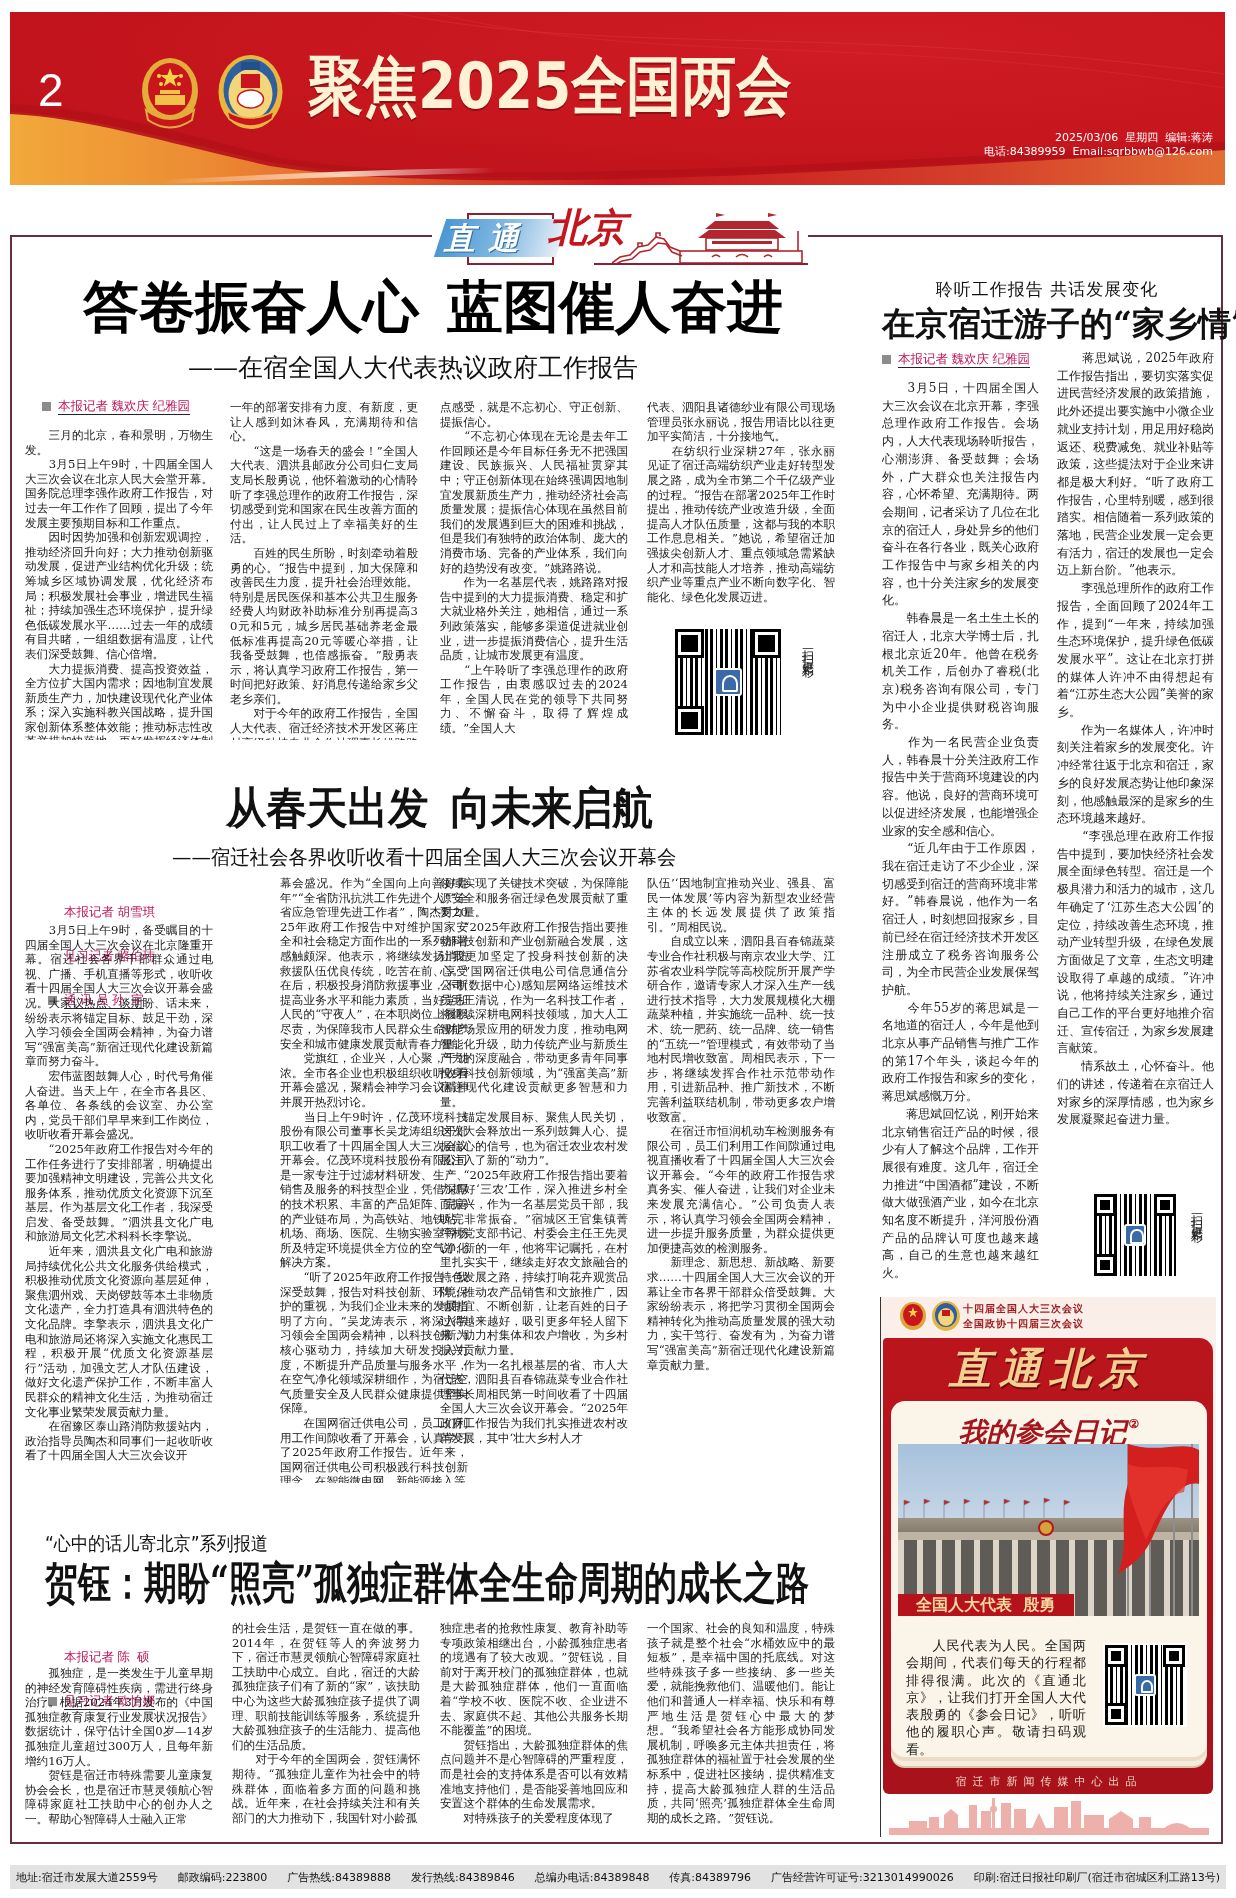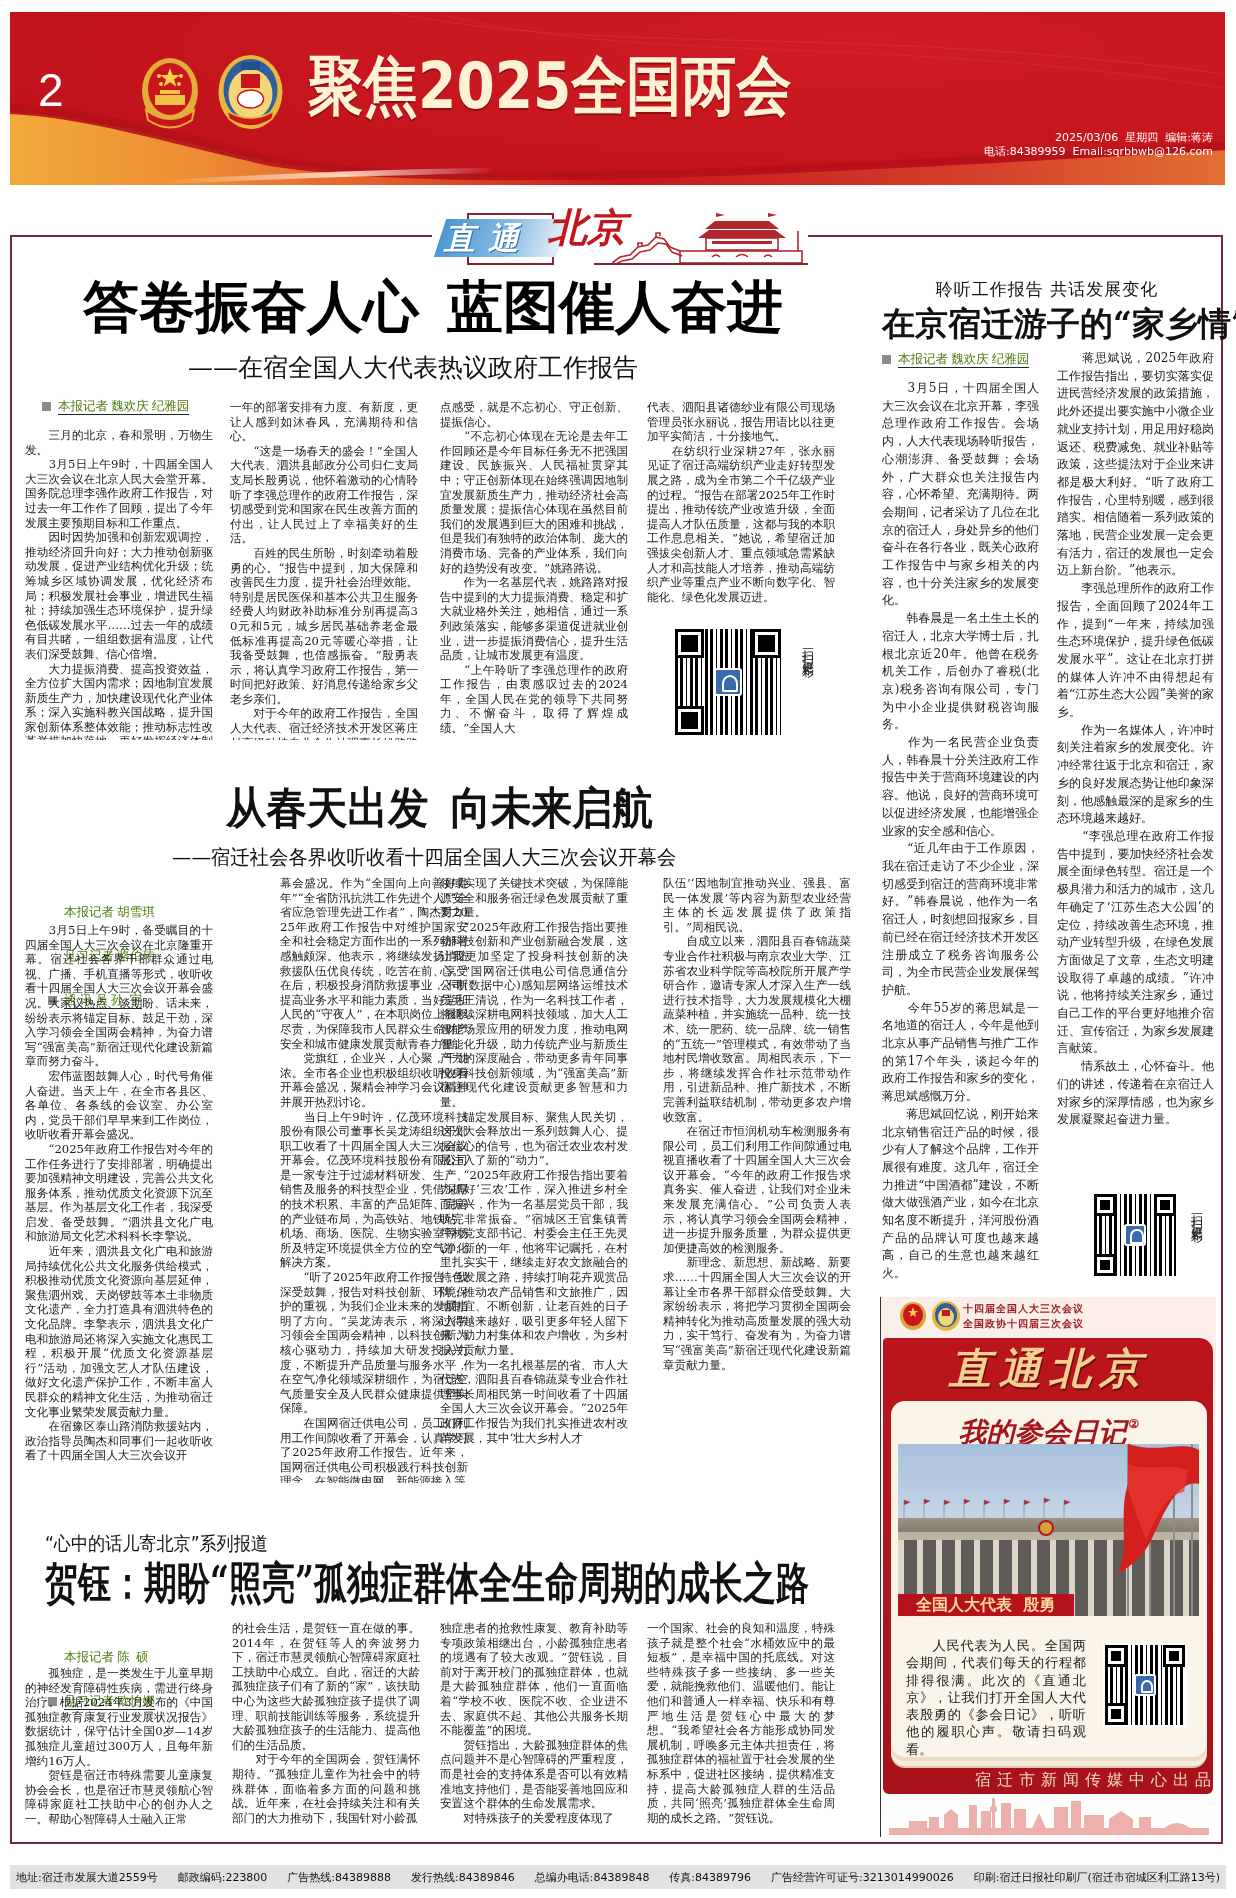--- a/index.html
+++ b/index.html
@@ -36,21 +36,21 @@
 .bn-zhi{left:12px}
 .bn-tong{left:56px}
 .bn-bj{left:116px;top:4px;font-size:39px;line-height:38px;font-weight:bold;font-style:italic;color:#c3161f;white-space:nowrap}
 .bn-svg{left:180px;top:8px}
 .bn-line{left:162px;top:58px;width:214px;height:2px;background:#8a2234}
 
 
 .h-main{left:83px;top:276px;white-space:nowrap;font-family:"DejaVu Sans",sans-serif;font-weight:900;font-size:56px;line-height:62px;color:#000}
 .h-main .gap{display:inline-block;width:28px}
 .sub-main{left:188px;top:354px;font-family:"DejaVu Serif",serif;font-size:25px;line-height:28px;white-space:nowrap;color:#111}
-.byline{font-family:Liberation Serif, serif;font-size:12.5px;line-height:14.6px;white-space:pre;color:#4d7c0f}
+.byline{font-family:Liberation Sans, sans-serif;font-size:12.5px;line-height:14.6px;white-space:pre;color:#be185d}
 .sq{display:inline-block;width:9px;height:9px;background:#8c8c8c;margin-right:7px;vertical-align:-1px}
 .ul{border-bottom:1px solid #222;padding-bottom:1px}
 
 .sb-kicker{left:880px;top:279px;width:334px;text-align:center;font-family:"DejaVu Sans",sans-serif;font-size:17px;line-height:20px;letter-spacing:1px;white-space:nowrap}
 .sb-title{left:882px;top:305px;font-family:"DejaVu Serif",serif;font-weight:900;font-size:33px;line-height:38px;white-space:nowrap}
 
 .h2-title{left:226px;top:784px;white-space:nowrap}
 .h2-title .in{display:inline-block;font-family:"DejaVu Serif",serif;font-weight:900;font-size:44px;line-height:48px;transform:scaleX(.92);transform-origin:0 0}
 .h2-title .gap{display:inline-block;width:24px}
 .h2-sub{left:172px;top:845px;white-space:nowrap}
@@ -97,21 +97,21 @@
 .ad-photo{left:7px;top:43px;width:301px;height:172px;overflow:hidden;background:linear-gradient(180deg,#a7c1dc 0%,#c6d6e6 45%,#d9e1ea 60%)}
 .ph-bld{left:0;top:74px;width:301px;height:98px;background:#bdb4a4}
 .ph-corn{left:0;top:74px;width:301px;height:14px;background:linear-gradient(180deg,#9c9384,#867d70)}
 .ph-cols{left:0;top:96px;width:301px;height:76px;background:repeating-linear-gradient(90deg,#ddd6c8 0 6px,#5f5b57 6px 19px)}
 .ph-em{left:140px;top:76px;width:16px;height:16px;border-radius:50%;background:#d6a23a;border:2px solid #b01a1f}
 .ph-flags{left:0;top:52px}
 .ph-bigflag{left:190px;top:0}
 .ad-cap{left:0;bottom:0;width:176px;height:22px;background:#b5121b;color:#f6d7a0;font-family:"DejaVu Serif",serif;font-weight:bold;font-size:16px;line-height:22px;padding-left:18px;white-space:pre}
 .ad-body{left:15px;top:236px;width:180px;font-family:"DejaVu Serif",serif;font-size:13.2px;line-height:17.3px;text-align:justify;text-indent:2em;word-break:break-all;color:#222}
 .ad-qr{left:212px;top:242px;width:84px;height:84px}
-.ad-prod{left:0;top:476px;width:336px;text-align:right;font-family:Liberation Mono, monospace;font-size:16px;line-height:16px;letter-spacing:6px;color:#f3d6c8;white-space:nowrap}
+.ad-prod{left:0;top:476px;width:336px;text-align:center;font-family:Liberation Sans, sans-serif;font-size:11px;line-height:16px;letter-spacing:6px;color:#f3d6c8;white-space:nowrap}
 .ad-sky{left:8px;top:500px}
 
 
 .footer{left:10px;top:1865px;width:1216px;height:21px;background:#e2e2e2;display:flex;justify-content:space-between;align-items:center;
   padding:12px 6px;font-family:"DejaVu Sans",sans-serif;font-size:11px;white-space:nowrap;color:#111}
 </style>
 </head>
 <body>
 
 <div class="abs masthead">
@@ -270,21 +270,21 @@
 <div class="col" style="left:232px;top:876px;height:607px;margin-left:48px;">幕会盛况。作为“全国向上向善好青年”“全省防汛抗洪工作先进个人”“全省应急管理先进工作者”，陶杰对2025年政府工作报告中对维护国家安全和社会稳定方面作出的一系列部署感触颇深。他表示，将继续发扬消防救援队伍优良传统，吃苦在前、享受在后，积极投身消防救援事业，不断提高业务水平和能力素质，当好党和人民的“守夜人”，在本职岗位上履职尽责，为保障我市人民群众生命财产安全和城市健康发展贡献青春力量。
 　　党旗红，企业兴，人心聚，干劲浓。全市各企业也积极组织收听收看开幕会盛况，聚精会神学习会议精神并展开热烈讨论。
 　　当日上午9时许，亿茂环境科技股份有限公司董事长吴龙涛组织干部职工收看了十四届全国人大三次会议开幕会。亿茂环境科技股份有限公司是一家专注于过滤材料研发、生产、销售及服务的科技型企业，凭借深厚的技术积累、丰富的产品矩阵、完善的产业链布局，为高铁站、地铁站、机场、商场、医院、生物实验室等场所及特定环境提供全方位的空气净化解决方案。
 　　“听了2025年政府工作报告，我深受鼓舞，报告对科技创新、环境保护的重视，为我们企业未来的发展指明了方向。”吴龙涛表示，将深入学习领会全国两会精神，以科技创新为核心驱动力，持续加大研发投入力度，不断提升产品质量与服务水平，在空气净化领域深耕细作，为宿迁空气质量安全及人民群众健康提供坚实保障。
 　　在国网宿迁供电公司，员工们利用工作间隙收看了开幕会，认真学习了2025年政府工作报告。近年来，国网宿迁供电公司积极践行科技创新理念，在智能微电网、新能源接入等</div>
 <div class="col" style="left:440px;top:876px;height:607px;">领域实现了关键技术突破，为保障能源安全和服务宿迁绿色发展贡献了重要力量。
 　　“2025年政府工作报告指出要推动科技创新和产业创新融合发展，这让我更加坚定了投身科技创新的决心。”国网宿迁供电公司信息通信分公司(数据中心)感知层网络运维技术员毛王清说，作为一名科技工作者，将继续深耕电网科技领域，加大人工智能场景应用的研发力度，推动电网智能化升级，助力传统产业与新质生产力的深度融合，带动更多青年同事投身科技创新领域，为“强富美高”新宿迁现代化建设贡献更多智慧和力量。
 　　锚定发展目标、聚焦人民关切，这次大会释放出一系列鼓舞人心、提振信心的信号，也为宿迁农业农村发展注入了新的“动力”。
 　　“2025年政府工作报告指出要着力抓好‘三农’工作，深入推进乡村全面振兴，作为一名基层党员干部，我听完非常振奋。”宿城区王官集镇菁坪村党支部书记、村委会主任王先灵说，新的一年，他将牢记嘱托，在村里扎实实干，继续走好农文旅融合的特色发展之路，持续打响花卉观赏品牌，推动农产品销售和文旅推广，因地制宜、不断创新，让老百姓的日子过得越来越好，吸引更多年轻人留下来，助力村集体和农户增收，为乡村振兴贡献力量。
 　　作为一名扎根基层的省、市人大代表，泗阳县百春锦蔬菜专业合作社理事长周相民第一时间收看了十四届全国人大三次会议开幕会。“2025年政府工作报告为我们扎实推进农村改革发展，其中‘壮大乡村人才</div>
-<div class="col" style="left:647px;top:876px;height:607px;margin-left:16px;">队伍’‘因地制宜推动兴业、强县、富民一体发展’等内容为新型农业经营主体的长远发展提供了政策指引。”周相民说。
+<div class="col" style="left:647px;top:876px;height:607px;">队伍’‘因地制宜推动兴业、强县、富民一体发展’等内容为新型农业经营主体的长远发展提供了政策指引。”周相民说。
 　　自成立以来，泗阳县百春锦蔬菜专业合作社积极与南京农业大学、江苏省农业科学院等高校院所开展产学研合作，邀请专家人才深入生产一线进行技术指导，大力发展规模化大棚蔬菜种植，并实施统一品种、统一技术、统一肥药、统一品牌、统一销售的“五统一”管理模式，有效带动了当地村民增收致富。周相民表示，下一步，将继续发挥合作社示范带动作用，引进新品种、推广新技术，不断完善利益联结机制，带动更多农户增收致富。
 　　在宿迁市恒润机动车检测服务有限公司，员工们利用工作间隙通过电视直播收看了十四届全国人大三次会议开幕会。“今年的政府工作报告求真务实、催人奋进，让我们对企业未来发展充满信心。”公司负责人表示，将认真学习领会全国两会精神，进一步提升服务质量，为群众提供更加便捷高效的检测服务。
 　　新理念、新思想、新战略、新要求……十四届全国人大三次会议的开幕让全市各界干部群众倍受鼓舞。大家纷纷表示，将把学习贯彻全国两会精神转化为推动高质量发展的强大动力，实干笃行、奋发有为，为奋力谱写“强富美高”新宿迁现代化建设新篇章贡献力量。</div>
 
 <div class="abs h3-series"><span>“心中的话儿寄北京”系列报道</span></div>
 <div class="abs h3-title"><span>贺钰：期盼“照亮”孤独症群体全生命周期的成长之路</span></div>
 
 <div class="abs byline" style="left:48px;top:1621px;">
   <div style="padding-left:16px">本报记者 陈  硕</div>
   <div><span class="sq"></span><span class="ul">见习记者 欧怡娜</span></div>

